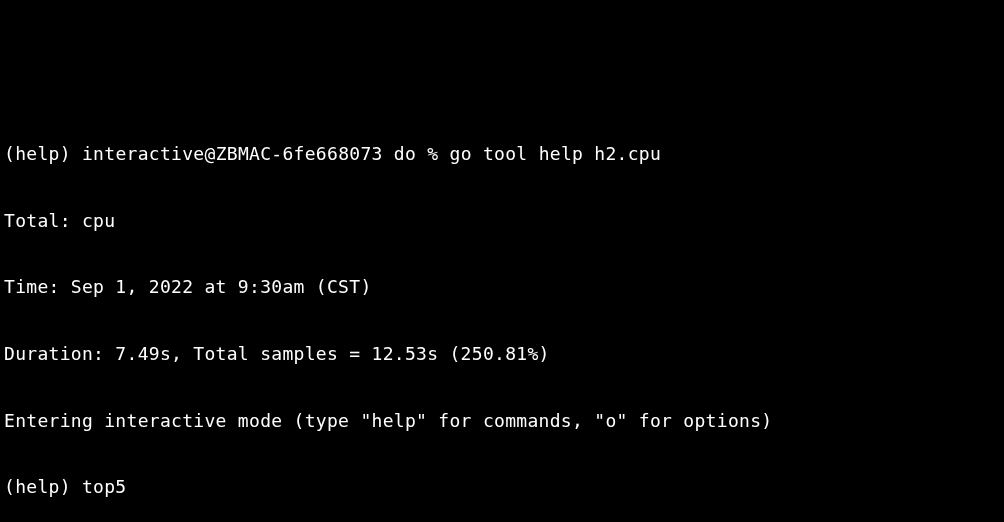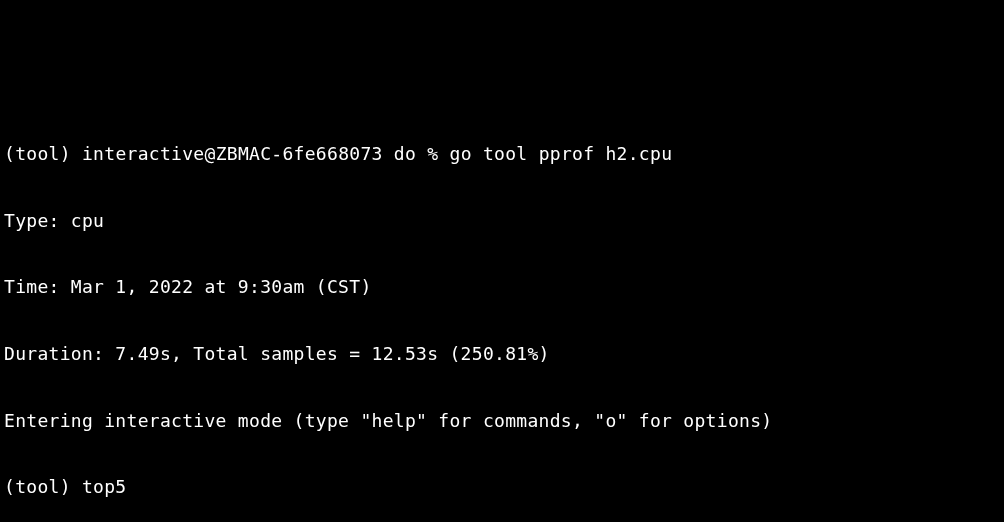--- a/index.html
+++ b/index.html
@@ -22,26 +22,26 @@
     }
     .terminal-line {
       display: block;
     }
   </style>
 </head>
 <body>
 
 
 
-<span class="terminal-line"><span>(tool)</span> <span>interactive</span>@<span>ZBMAC-6fe668073</span> <span>do</span> <span>%</span> <span>go tool pprof h2.cpu</span></span>
-<span class="terminal-line">Type: cpu</span>
-<span class="terminal-line">Time: Mar 1, 2022 at 9:30am (CST)</span>
+<span class="terminal-line"><span>(help)</span> <span>interactive</span>@<span>ZBMAC-6fe668073</span> <span>do</span> <span>%</span> <span>go tool help h2.cpu</span></span>
+<span class="terminal-line">Total: cpu</span>
+<span class="terminal-line">Time: Sep 1, 2022 at 9:30am (CST)</span>
 <span class="terminal-line">Duration: 7.49s, Total samples = 12.53s (250.81%)</span>
 <span class="terminal-line">Entering interactive mode (type "help" for commands, "o" for options)</span>
-<span class="terminal-line">(tool) top5</span>
+<span class="terminal-line">(help) top5</span>
 
 
 
 
 
 
 
 
 
 

